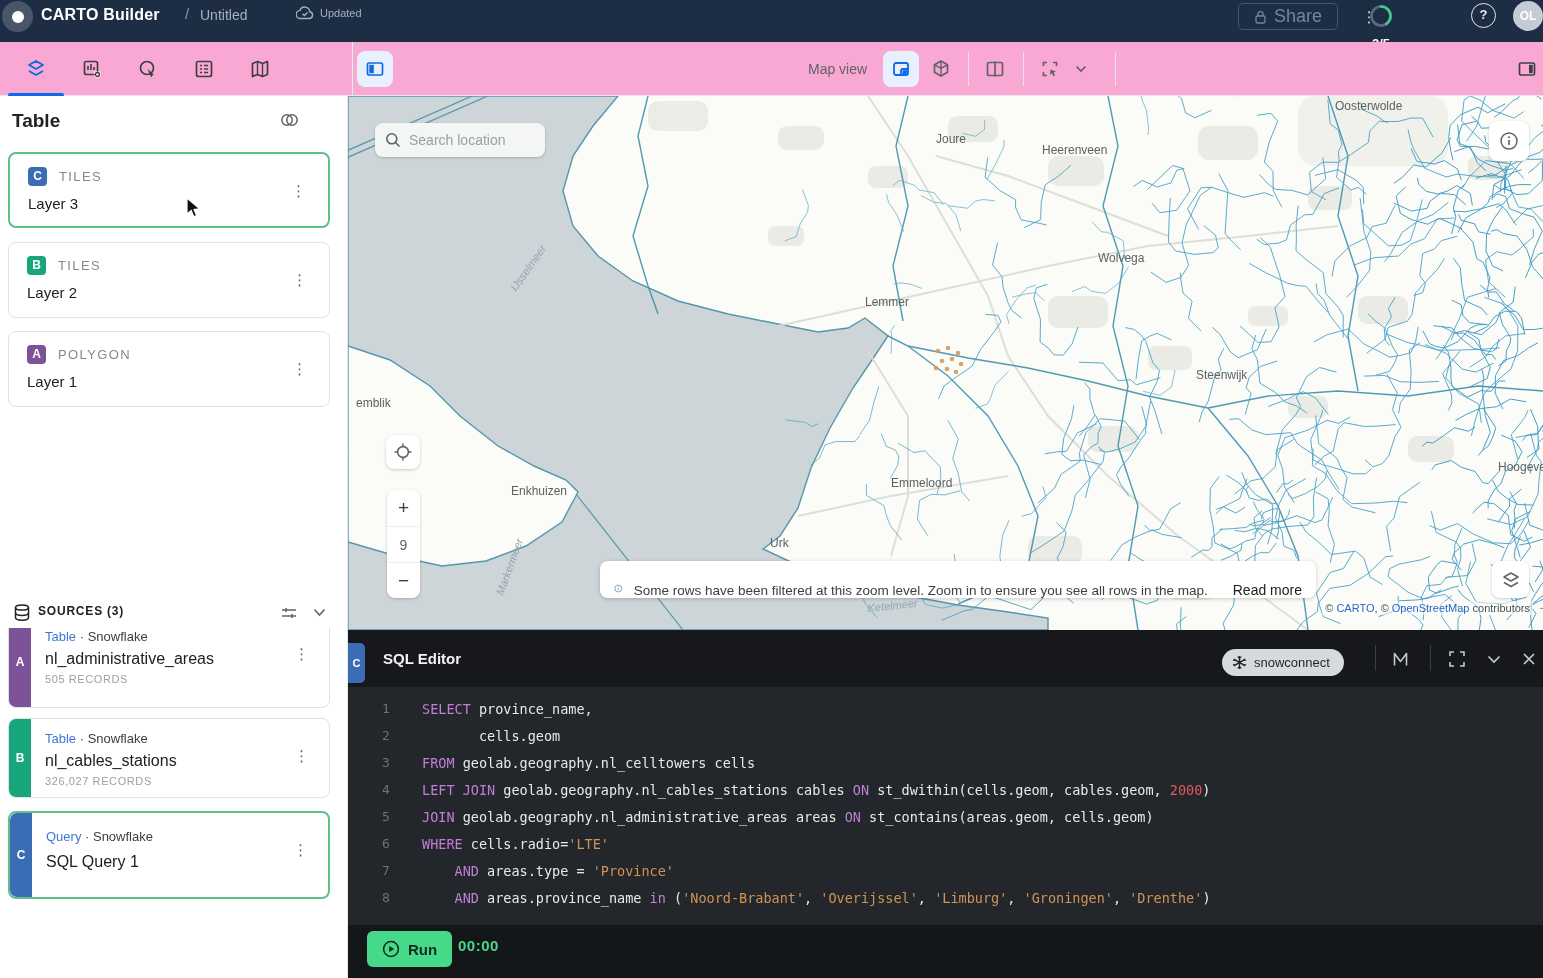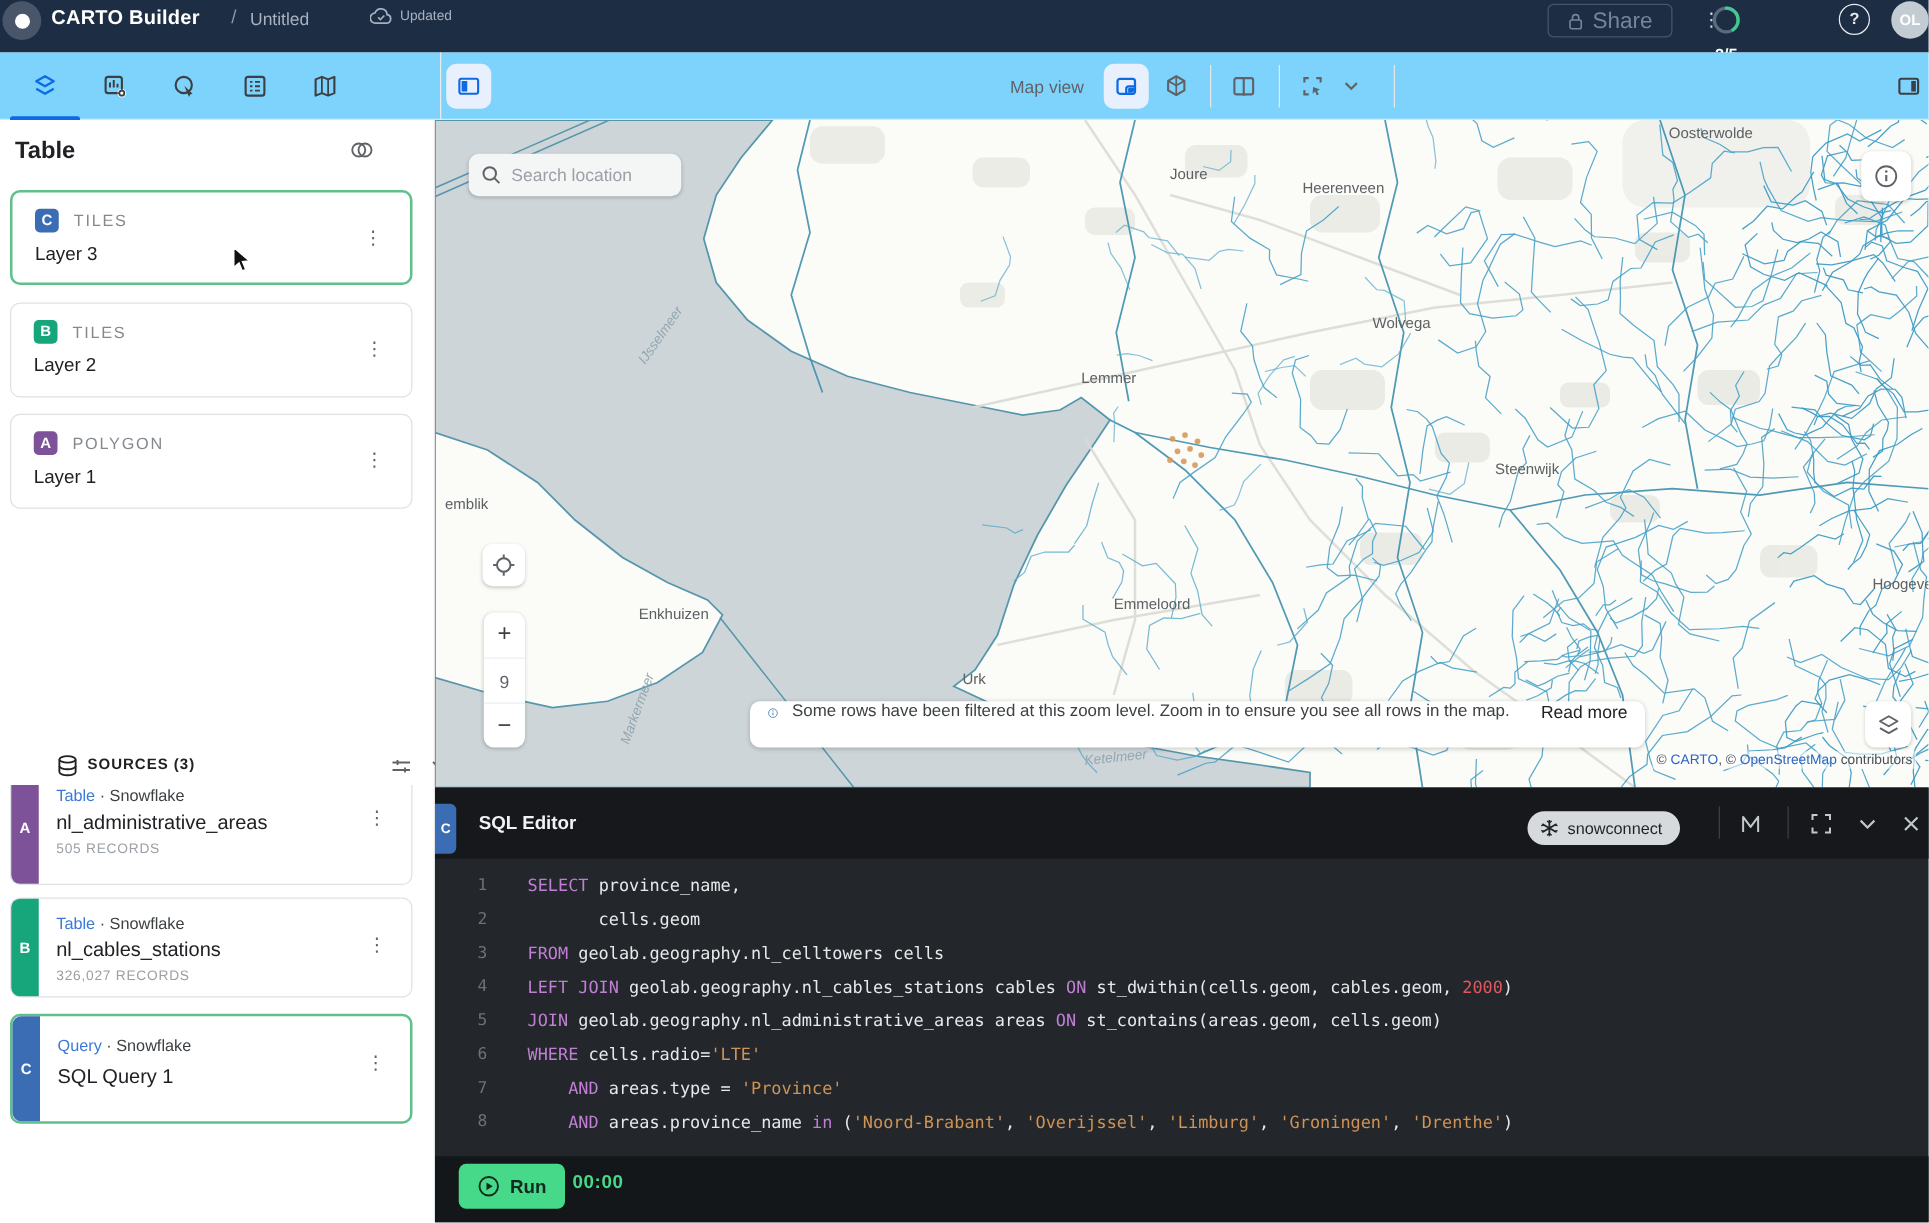--- a/index.html
+++ b/index.html
@@ -15,41 +15,41 @@
   .nav-doc { position:absolute; left:200px; top:7px; font-size:14px; color:#a7b1bf; }
   .nav-updated { position:absolute; left:296px; top:6px; display:flex; align-items:center; gap:6px; color:#a7b1bf; font-size:11px; }
   .share-btn { position:absolute; left:1238px; top:3px; width:100px; height:27px; border:1px solid #46566d; border-radius:5px; display:flex; align-items:center; justify-content:center; gap:7px; color:#76859b; font-size:18px; }
   .kebab-light { position:absolute; left:1360px; top:4px; width:18px; height:26px; color:#d6dbe2; font-size:15px; text-align:center; line-height:25px; }
   .quota { position:absolute; left:1368px; top:3px; display:flex; align-items:center; gap:7px;flex-direction:column; }
   .quota-text { color:#fff; font-size:13px; font-weight:700; }
   .help-btn { position:absolute; left:1471px; top:3px; width:25px; height:25px; border:1.6px solid #e6e9ed; border-radius:50%; color:#e6e9ed; font-size:13px; font-weight:700; text-align:center; line-height:22px; }
   .avatar { position:absolute; left:1513px; top:1px; width:30px; height:30px; border-radius:50%; background:#c3ccd3; color:#fff; font-size:12px; font-weight:600; display:flex; align-items:center; justify-content:center; }
 
   
-  .toolbar { position:absolute; left:0; top:42px; width:1543px; height:54px; background:#7dd3fc; border-bottom:1px solid #e4e6e8; }
+  .toolbar { position:absolute; left:0; top:42px; width:1543px; height:54px; background:#f9a8d4; border-bottom:1px solid #e4e6e8; }
   .tb-icon { position:absolute; top:9px; width:36px; height:36px; border-radius:8px; display:flex; align-items:center; justify-content:center; }
   .tb-underline { position:absolute; left:8px; top:51px; width:56px; height:3px; background:var(--accent-blue,#0d6ae4); border-radius:2px 2px 0 0; }
   .tb-div { position:absolute; top:10px; width:1px; height:34px; background:#e4e6e8; }
   .sb-divider { position:absolute; left:352px; top:0; width:1px; height:54px; background:#e9eaec; }
   .mapview-label { position:absolute; left:808px; top:19px; font-size:14px; color:#5f6368; }
   .tb-active-bg { background:#e8f0fd; }
   svg.ic { display:block; }
 
   
   .sidebar { position:absolute; left:0; top:96px; width:348px; height:882px; background:#fff; border-right:1px solid #e4e6e8; }
   .layers-title { position:absolute; left:12px; top:14px; font-size:19px; font-weight:600; color:#202124; }
   .blend-icon { position:absolute; left:280px; top:16px; }
   .layer-card { position:absolute; left:8px; width:322px; height:76px; background:#fff; border:1px solid #e0e1e3; border-radius:8px; }
   .layer-card.sel { border:2px solid var(--selection-green,#5fc08b); }
   .layer-badge { display:inline-block; width:19px; height:19px; border-radius:4px; color:#fff; font-size:12px; font-weight:700; text-align:center; line-height:19px; }
   .card-row { position:absolute; left:18px; top:13px; display:flex; align-items:center; gap:12px; }
   .card-type { font-size:13px; letter-spacing:1.4px; color:#84898e; }
   .card-name { position:absolute; left:18px; top:41px; font-size:15px; color:#202124; }
   .kebab { position:absolute; right:22px; top:26px; color:#5f6368; font-size:15px; line-height:22px; }
-  .src-header { position:absolute; left:0; top:500px; width:404px; height:34px;margin-left:32px; }
+  .src-header { position:absolute; left:0; top:500px; width:404px; height:34px; }
   .src-title { position:absolute; left:38px; top:8px; font-size:12px; font-weight:700; letter-spacing:.8px; color:#202124; }
   .source-list { position:absolute; left:0; top:532px; width:348px; height:300px; overflow:hidden; }
   .source-card { position:absolute; left:8px; width:322px; background:#fff; border:1px solid #e0e1e3; border-radius:8px; }
   .source-card.sel { border:2px solid var(--selection-green,#5fc08b); }
   .source-tab { position:absolute; left:0; top:0; bottom:0; width:22px; border-radius:7px 0 0 7px; color:#fff; font-size:12px; font-weight:700; display:flex; align-items:center; justify-content:center; }
   .src-kind-row { position:absolute; left:36px; top:12px; font-size:13px; color:#3c4043; }
   .src-kind { color:#3c78d8; }
   .src-name { position:absolute; left:36px; top:33px; font-size:16px; font-weight:500; color:#202124; }
   .src-records { position:absolute; left:36px; top:56px; font-size:11px; letter-spacing:.6px; color:#9aa0a6; }
   .src-kebab { position:absolute; right:20px; top:28px; color:#5f6368; font-size:15px; }
@@ -60,21 +60,21 @@
   .mlabel { font-family:"Liberation Sans",sans-serif; font-size:12px; fill:#5c6164; }
   .mlabel.water { fill:#93a6b0; font-size:11px; font-style:italic; }
   .search-box { position:absolute; left:27px; top:27px; width:170px; height:34px; background:#f4f5f5; border-radius:8px; box-shadow:0 1px 3px rgba(0,0,0,.18); display:flex; align-items:center; padding:0 10px; gap:8px; }
   .search-box input { border:none; outline:none; background:transparent; font-size:14px; color:#3c4043; width:120px; font-family:"Liberation Sans",sans-serif; }
   .search-box input::placeholder { color:#9aa0a6; }
   .locate-btn { position:absolute; left:38px; top:339px; width:34px; height:34px; background:#fff; border-radius:8px; box-shadow:0 1px 3px rgba(0,0,0,.2); display:flex; align-items:center; justify-content:center; }
   .zoom-stack { position:absolute; left:39px; top:394px; width:33px; background:#fff; border-radius:8px; box-shadow:0 1px 3px rgba(0,0,0,.2); text-align:center; }
   .zoom-cell { height:36px; line-height:36px; font-size:19px; color:#3c4043; }
   .zoom-cell + .zoom-cell { border-top:1px solid #eceeef; }
   .zoom-num { font-size:14px; color:#5f6368; }
-  .map-banner { position:absolute; left:252px; top:465px; width:716px; height:37px; background:#fff; border-radius:8px; box-shadow:0 1px 4px rgba(0,0,0,.2); display:flex; align-items:flex-start; padding:0 14px; gap:11px; }
+  .map-banner { position:absolute; left:252px; top:465px; width:716px; height:37px; background:#fff; border-radius:8px; box-shadow:0 1px 4px rgba(0,0,0,.2); display:flex; align-items:flex-end; padding:0 14px; gap:11px; }
   .banner-text { font-size:13.5px; color:#3c4043; white-space:nowrap; }
   .banner-link { font-size:14px; font-weight:500; color:#202124; margin-left:14px; white-space:nowrap; }
   .map-info-btn { position:absolute; left:1141px; top:25px; width:40px; height:40px; background:#fff; border-radius:8px; box-shadow:0 1px 3px rgba(0,0,0,.18); display:flex; align-items:center; justify-content:center; }
   .map-layers-btn { position:absolute; left:1144px; top:465px; width:37px; height:37px; background:#fff; border-radius:8px; box-shadow:0 1px 3px rgba(0,0,0,.18); display:flex; align-items:center; justify-content:center; }
   .map-attribution { position:absolute; right:10px; top:505px; font-size:11px; color:#4b4f52; background:rgba(255,255,255,.55); padding:1px 3px; white-space:nowrap; }
   .att-link { color:#2b66c2; }
 
   
   .sql { position:absolute; left:348px; top:630px; width:1195px; height:348px; background:#23272c; }
   .sql-header { position:absolute; left:0; top:0; width:1195px; height:57px; background:#16181c; }

